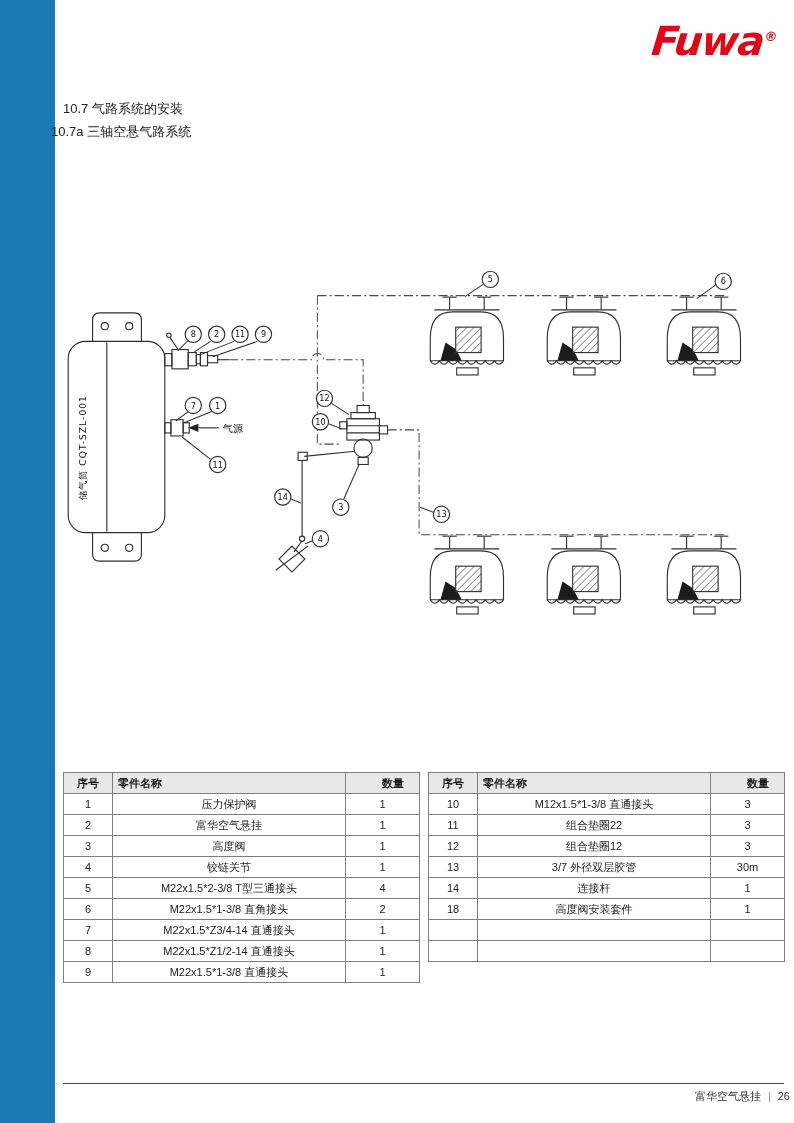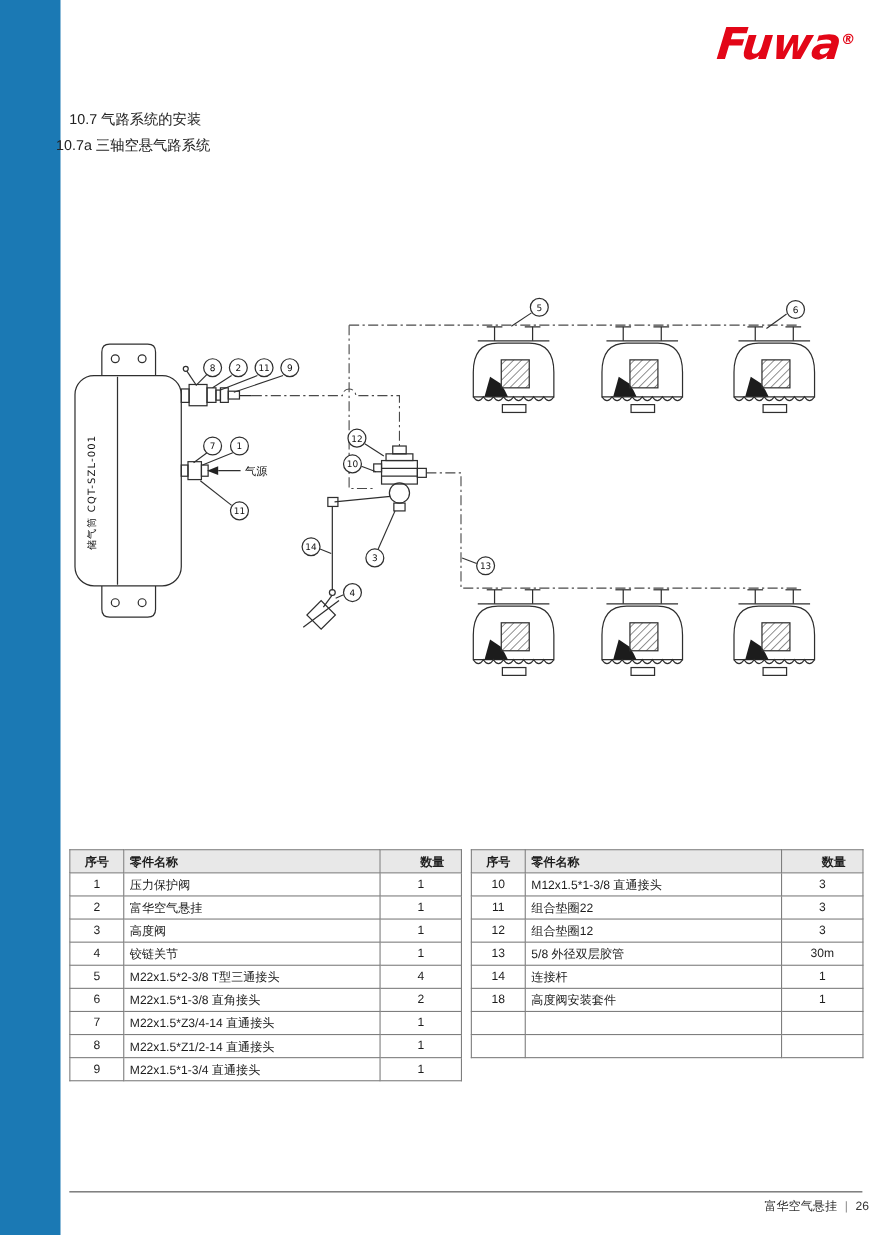--- a/index.html
+++ b/index.html
@@ -30,21 +30,21 @@
   .tlabel { font:9px "DejaVu Sans", sans-serif; fill:#111; stroke:none; letter-spacing:1px; }
 
   
   .tables { position:absolute; left:63px; top:772px; display:flex; gap:8px; align-items:flex-start; }
   .parts-table { border-collapse:collapse; width:357px; font-size:11px; color:#1d1d1d; table-layout:fixed; }
   .parts-table th, .parts-table td { border:1px solid #7e7e7e; padding:2px 5px; height:16px; overflow:hidden; white-space:nowrap; }
   .parts-table th { background:#e8e8e8; font-weight:bold; text-align:left; }
   .parts-table th:first-child { width:38px; text-align:center; }
   .parts-table th:last-child  { width:42px; text-align:center;padding-left:26px; }
   .parts-table td.c0 { text-align:center; }
-  .parts-table td.c1 { text-align:left; }
+  .parts-table td.c1 { text-align:center; }
   .parts-table td.c2 { text-align:center; }
 
   .footer-line { position:absolute; left:63px; top:1083px; width:721px; border-top:1px solid #4c4c4c; }
   .footer-text { position:absolute; right:4px; top:1089px; font-size:11px; color:#333; }
   .footer-text .sep { margin:0 7px; color:#8a8a8a; }
 </style>
 </head>
 <body>
 
 <div class="page">
@@ -269,21 +269,21 @@
             <td class="c1">M22x1.5*Z3/4-14 直通接头</td>
             <td class="c2">1</td>
           </tr>
           <tr>
             <td class="c0">8</td>
             <td class="c1">M22x1.5*Z1/2-14 直通接头</td>
             <td class="c2">1</td>
           </tr>
           <tr>
             <td class="c0">9</td>
-            <td class="c1">M22x1.5*1-3/4 直通接头</td>
+            <td class="c1">M22x1.5*1-3/8 直通接头</td>
             <td class="c2">1</td>
           </tr>
         </tbody>
     </table>
     <table class="parts-table">
       <thead>
           <tr>
             <th>序号</th>
             <th>零件名称</th>
             <th>数量</th>
@@ -300,21 +300,21 @@
             <td class="c1">组合垫圈22</td>
             <td class="c2">3</td>
           </tr>
           <tr>
             <td class="c0">12</td>
             <td class="c1">组合垫圈12</td>
             <td class="c2">3</td>
           </tr>
           <tr>
             <td class="c0">13</td>
-            <td class="c1">5/8 外径双层胶管</td>
+            <td class="c1">3/7 外径双层胶管</td>
             <td class="c2">30m</td>
           </tr>
           <tr>
             <td class="c0">14</td>
             <td class="c1">连接杆</td>
             <td class="c2">1</td>
           </tr>
           <tr>
             <td class="c0">18</td>
             <td class="c1">高度阀安装套件</td>

